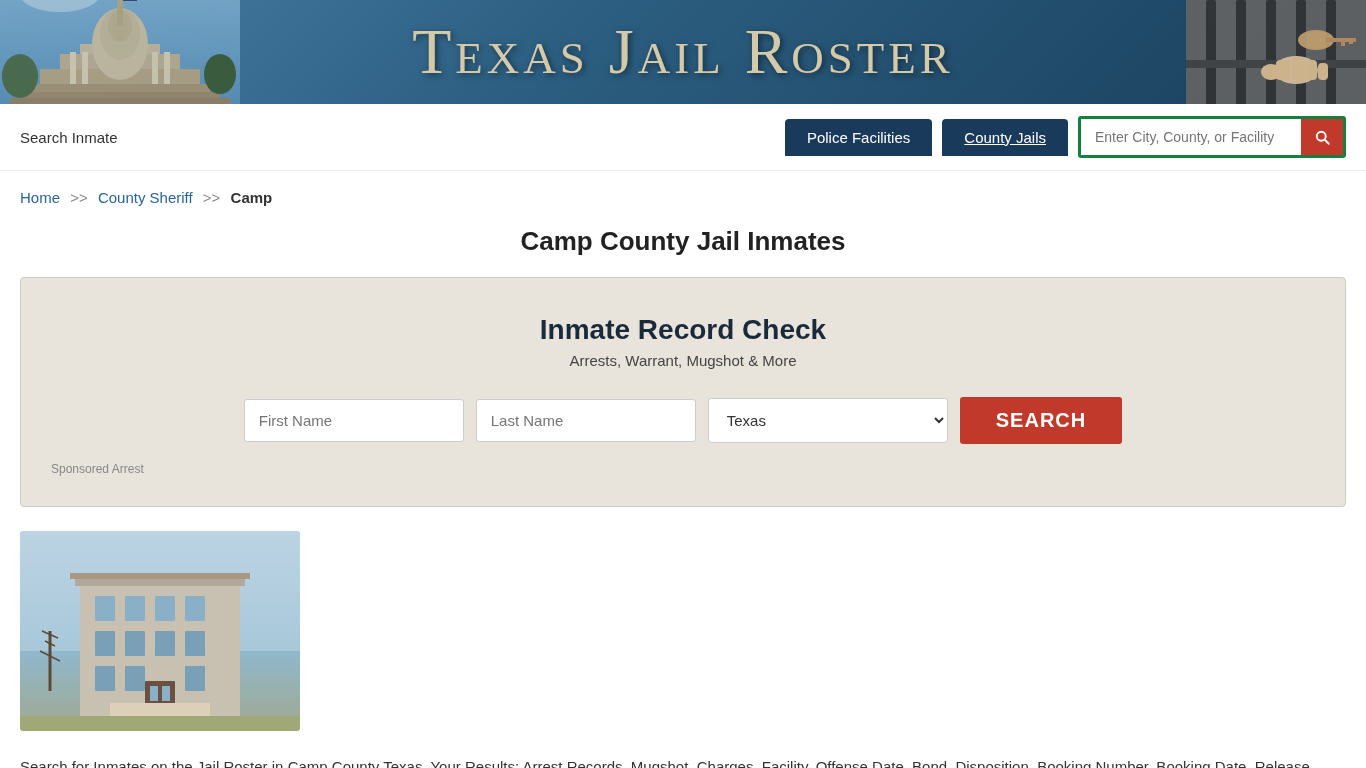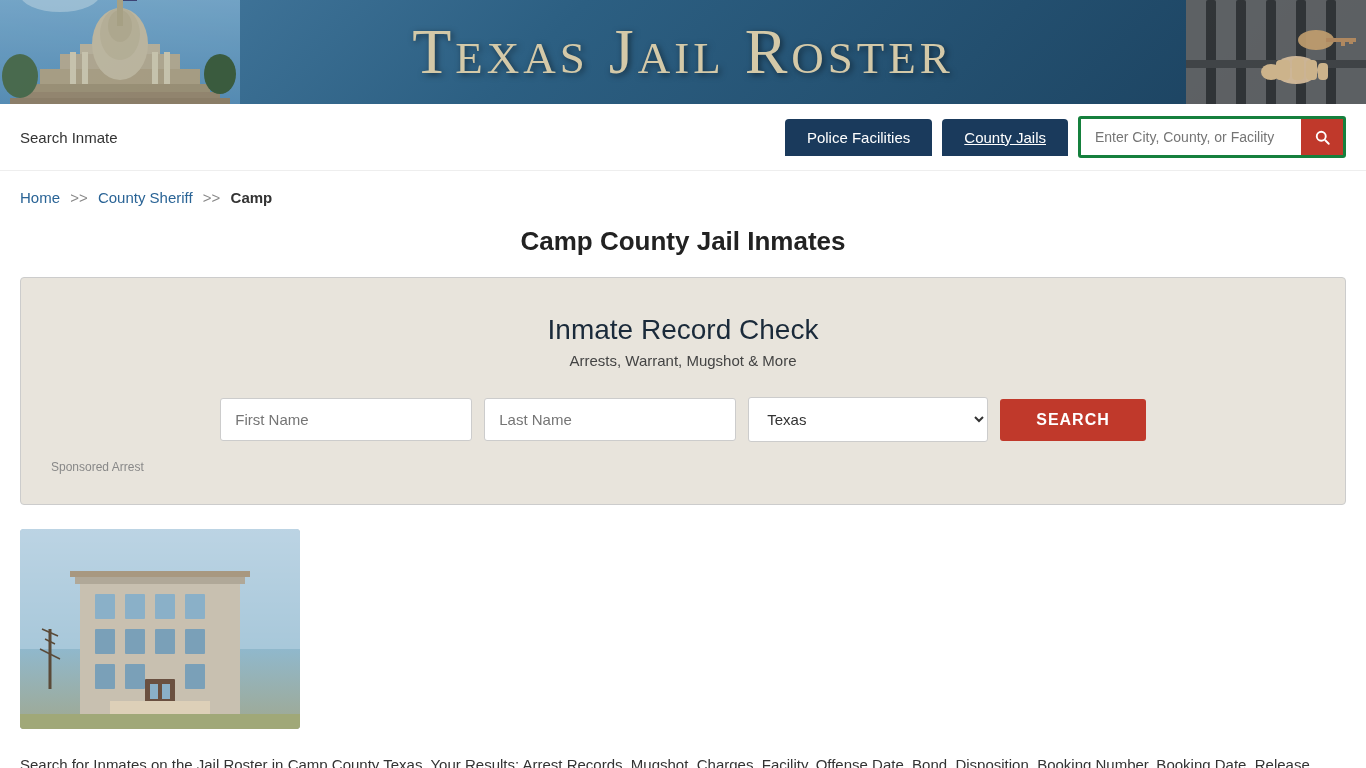--- a/index.html
+++ b/index.html
@@ -126,62 +126,62 @@
     .record-check-box {
       margin: 0 20px 24px 20px;
       background: #e8e4dc;
       border: 1px solid #ccc;
       border-radius: 4px;
       padding: 36px 30px 30px 30px;
       text-align: center;
     }
     .record-check-box .rc-title {
       font-size: 28px;
-      font-weight: normal;
+      font-weight: bold;
       color: #1a2a3a;
       margin-bottom: 6px;
     }
     .record-check-box .rc-subtitle {
       font-size: 15px;
       color: #444;
       margin-bottom: 28px;
     }
     .record-check-fields {
       display: flex;
       gap: 12px;
       align-items: center;
       justify-content: center;
       margin-bottom: 18px;
     }
     .record-check-fields input[type="text"] {
       padding: 12px 14px;
       font-size: 15px;
       border: 1px solid #ccc;
       border-radius: 3px;
-      width: 252px;
+      width: 220px;
       color: #999;
       background: #fff;
       outline: none;
     }
     .record-check-fields select {
       padding: 12px 14px;
       font-size: 15px;
       border: 1px solid #ccc;
       border-radius: 3px;
       width: 240px;
       background: #fff;
       color: #333;
       outline: none;
       cursor: pointer;
     }
     .search-btn {
       padding: 12px 36px;
       background: #c0392b;
       color: #fff;
-      font-size: 16px;
+      font-size: 20px;
       font-weight: bold;
       border: none;
       border-radius: 3px;
       cursor: pointer;
       letter-spacing: 1px;
     }
     .sponsored-label {
       text-align: left;
       font-size: 12px;
       color: #888;

